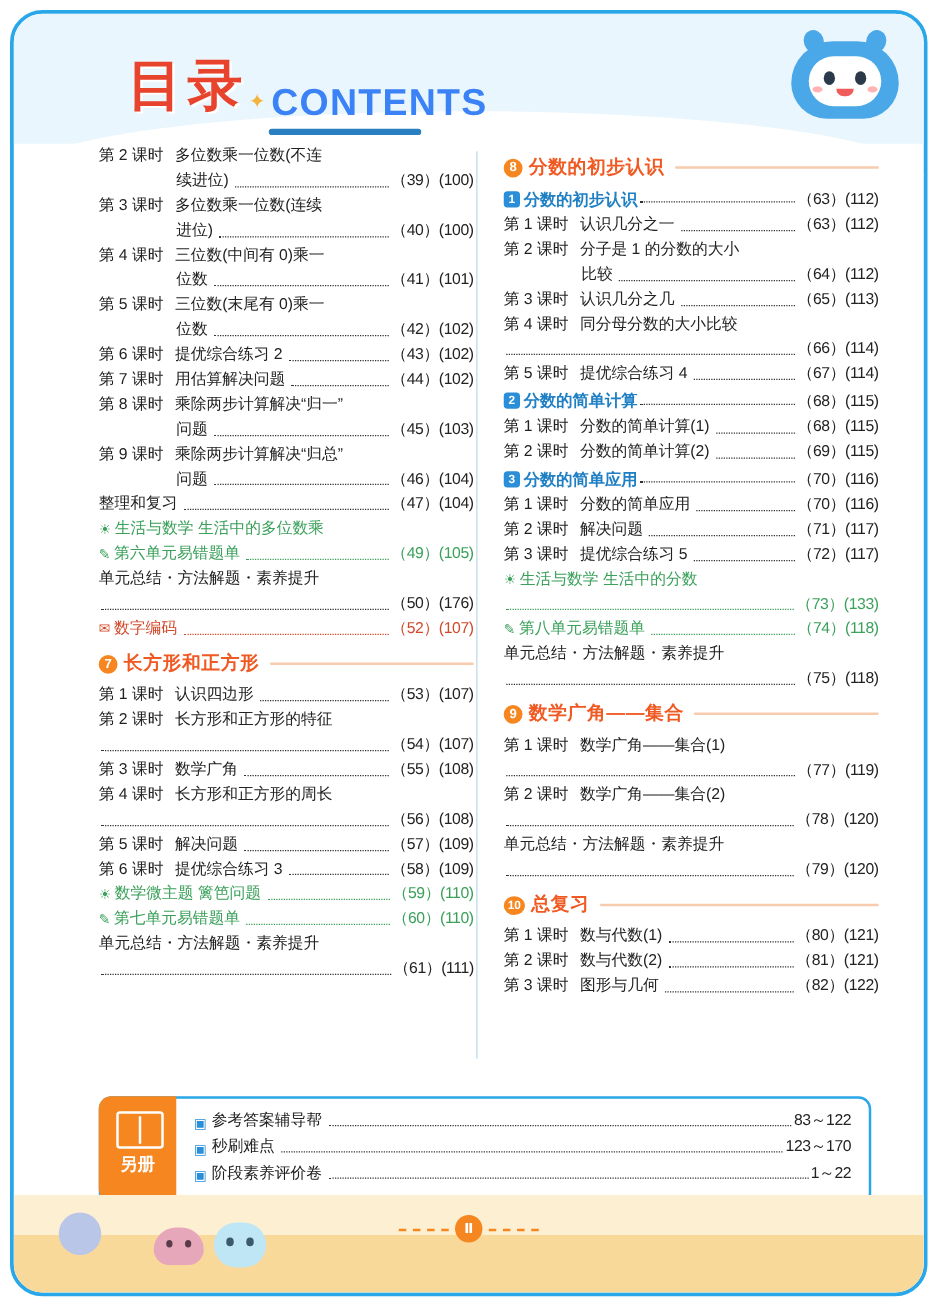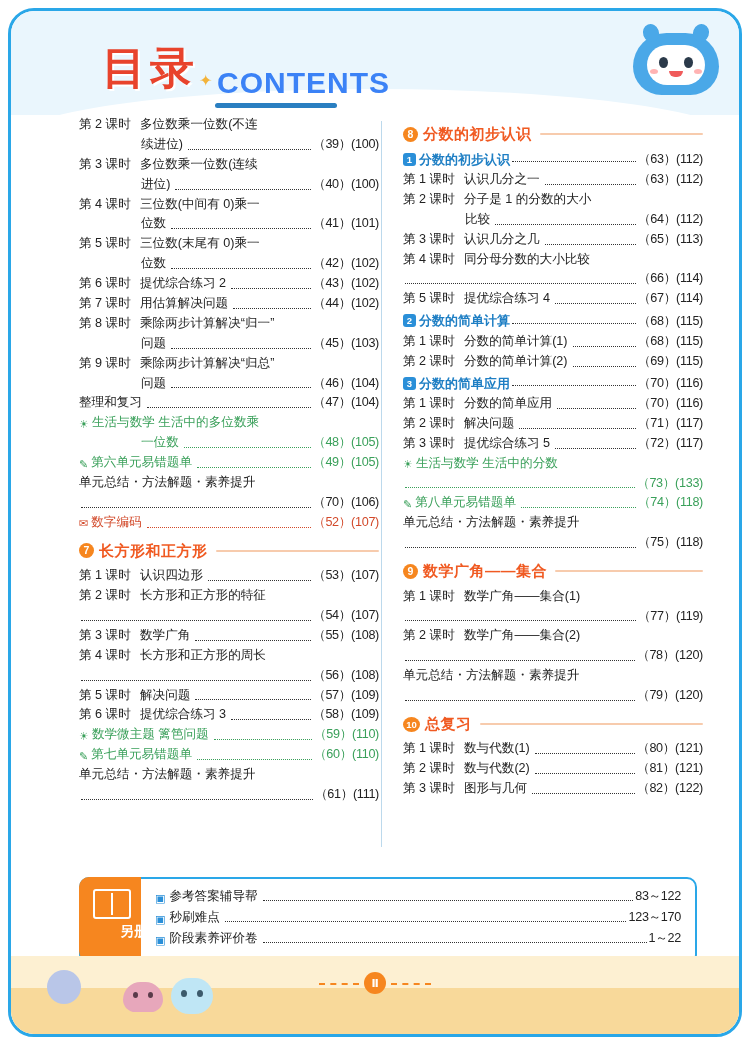--- a/index.html
+++ b/index.html
@@ -174,21 +174,21 @@
     color:#fff;text-align:center;
   }
   .bb-tag .bb-book{
     position:absolute;left:14px;top:12px;width:34px;height:26px;
     border:2px solid #fff;border-radius:3px;
   }
   .bb-tag .bb-book:before{
     content:"";position:absolute;left:50%;top:2px;bottom:2px;width:2px;background:#fff;margin-left:-1px;
   }
   .bb-tag .bb-txt{
-    position:absolute;left:0;top:46px;width:62px;font-size:14px;font-weight:bold;padding-left:24px;
+    position:absolute;left:0;top:46px;width:62px;font-size:14px;font-weight:bold;
   }
   .bb-rows{
     position:absolute;left:74px;top:9px;right:14px;
     font-size:12.6px;color:#222;
   }
   .bb-rows .row{margin-bottom:4px;}
   .bb-ic{color:#2a8fd8;margin-right:4px;font-size:11px;}
 
   
   .bottom-deco{
@@ -325,37 +325,32 @@
         </div>
         <div class="row">
           <span class="lbl">整理和复习</span>
           <span class="dots"></span>
           <span class="pg">（47）(104)</span>
         </div>
         <div class="row green">
           <span class="icon-sun">☀</span>
           <span class="lbl">生活与数学  生活中的多位数乘</span>
         </div>
-        <div class="row green cont">
-          <span class="lbl">一位数</span>
-          <span class="dots"></span>
-          <span class="pg">（48）(105)</span>
-        </div>
         <div class="row green">
           <span class="icon-pen">✎</span>
           <span class="lbl">第六单元易错题单</span>
           <span class="dots"></span>
           <span class="pg">（49）(105)</span>
         </div>
         <div class="row">
           <span class="lbl">单元总结・方法解题・素养提升</span>
         </div>
         <div class="row cont-dots">
           <span class="dots"></span>
-          <span class="pg">（70）(106)</span>
+          <span class="pg">（50）(176)</span>
         </div>
         <div class="row red">
           <span class="icon-red">✉</span>
           <span class="lbl">数字编码</span>
           <span class="dots"></span>
           <span class="pg">（52）(107)</span>
         </div>
         <div class="unit-head">
           <span class="badge">7</span>
           <span class="unit-title">长方形和正方形</span>

